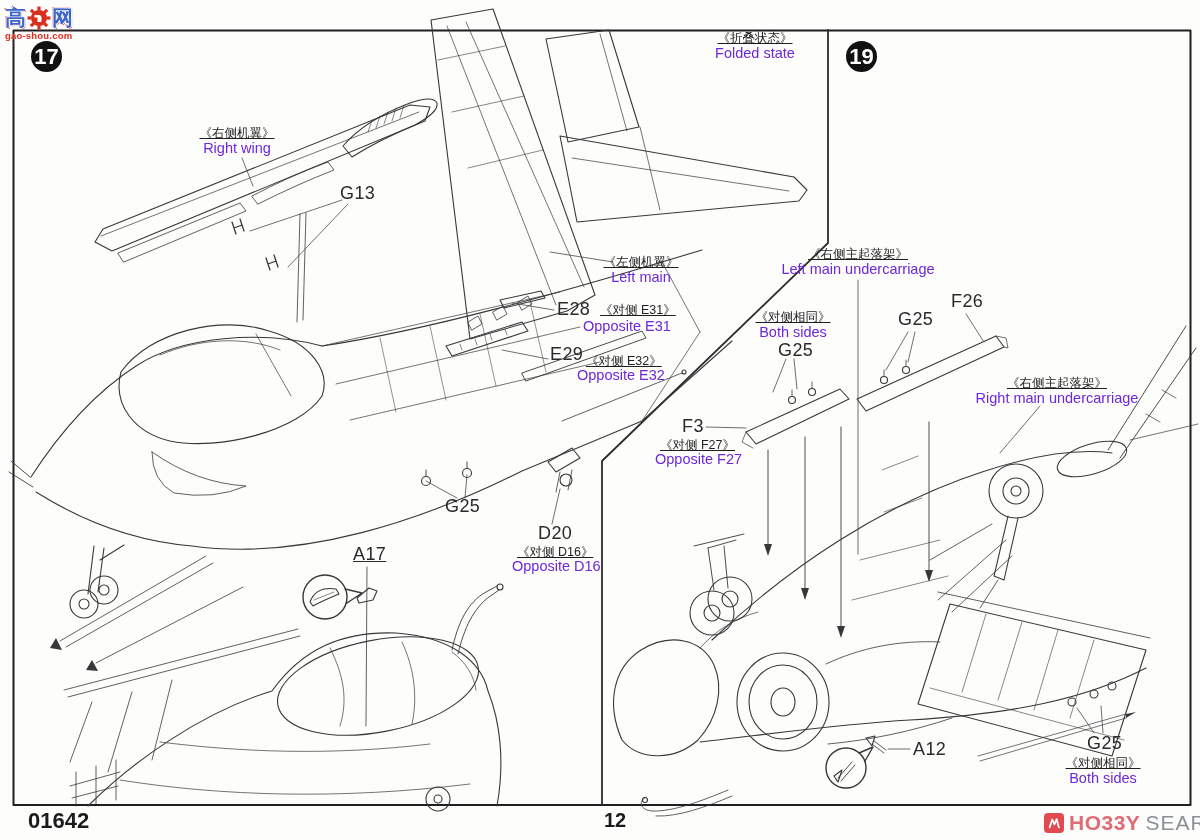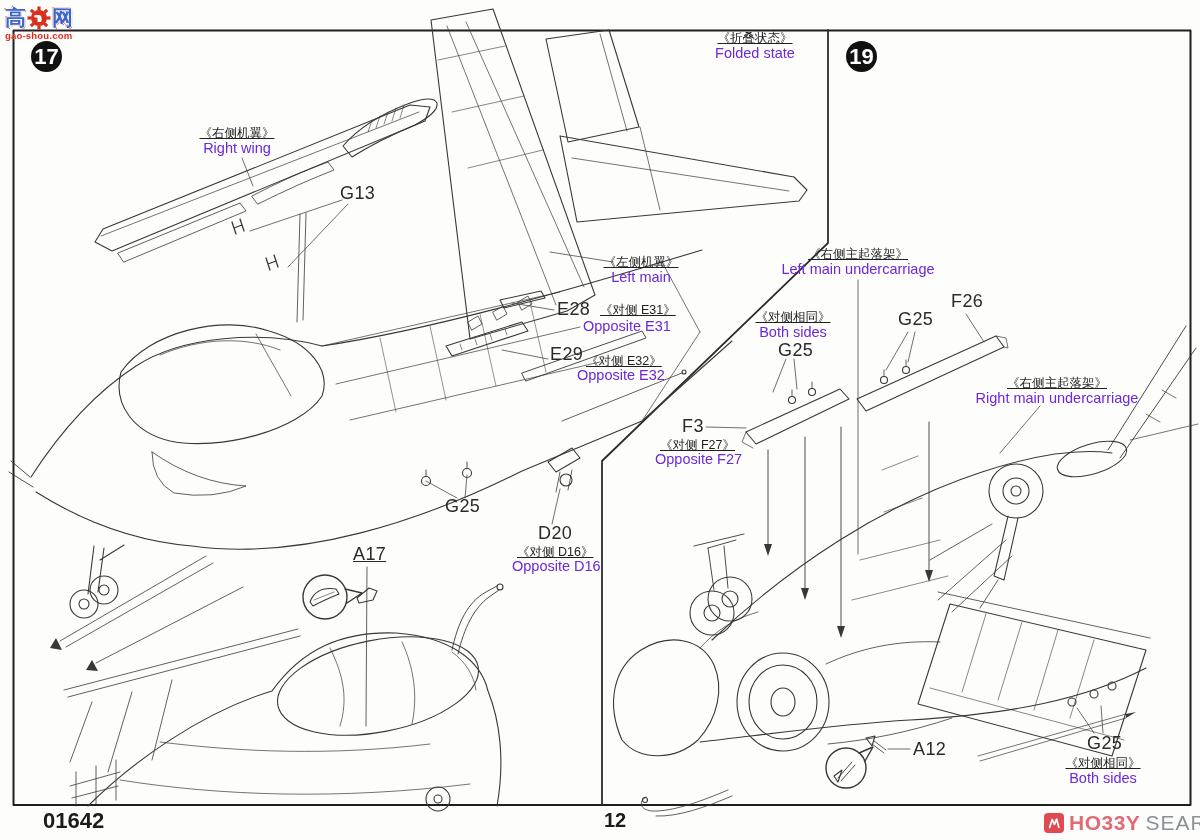--- a/index.html
+++ b/index.html
@@ -283,21 +283,21 @@
     <div class="cn">《右侧主起落架》</div>
     <div class="en">Right main undercarriage</div>
   </div>
   <div class="lbl code" style="left:913px;top:739px;">A12</div>
   <div class="lbl code" style="left:1087px;top:733px;">G25</div>
   <div class="lbl ctr" style="left:1103px;top:756px;">
     <div class="cn">《对侧相同》</div>
     <div class="en">Both sides</div>
   </div>
 
-  <div class="footnum" style="left:28px;top:808px;font-size:22px;margin-left:15px;">01642</div>
+  <div class="footnum" style="left:28px;top:808px;font-size:22px;">01642</div>
   <div class="footnum" style="left:568px;top:809px;font-size:20px;margin-left:36px;">12</div>
   <div class="hslogo">
     <span class="hsicon">
       <svg width="14" height="14" viewBox="0 0 16 16">
           <path d="M3,13 L6,4 L8.5,9.5 L11,3.5 L13.5,13" stroke="#ffffff" stroke-width="2" fill="none" stroke-linecap="round" stroke-linejoin="round"></path>
         </svg>
     </span>
     <span class="hsword1">HO33Y</span>
     <span class="hsword2">SEARCH</span>
   </div>

